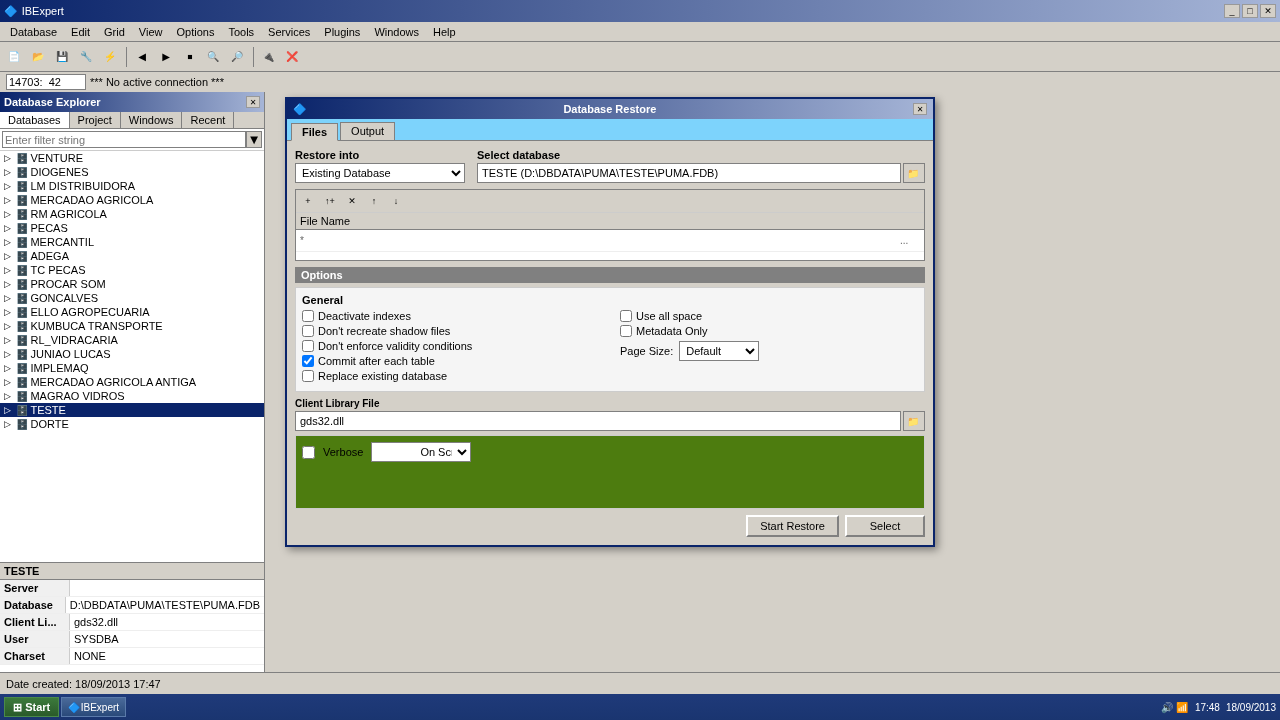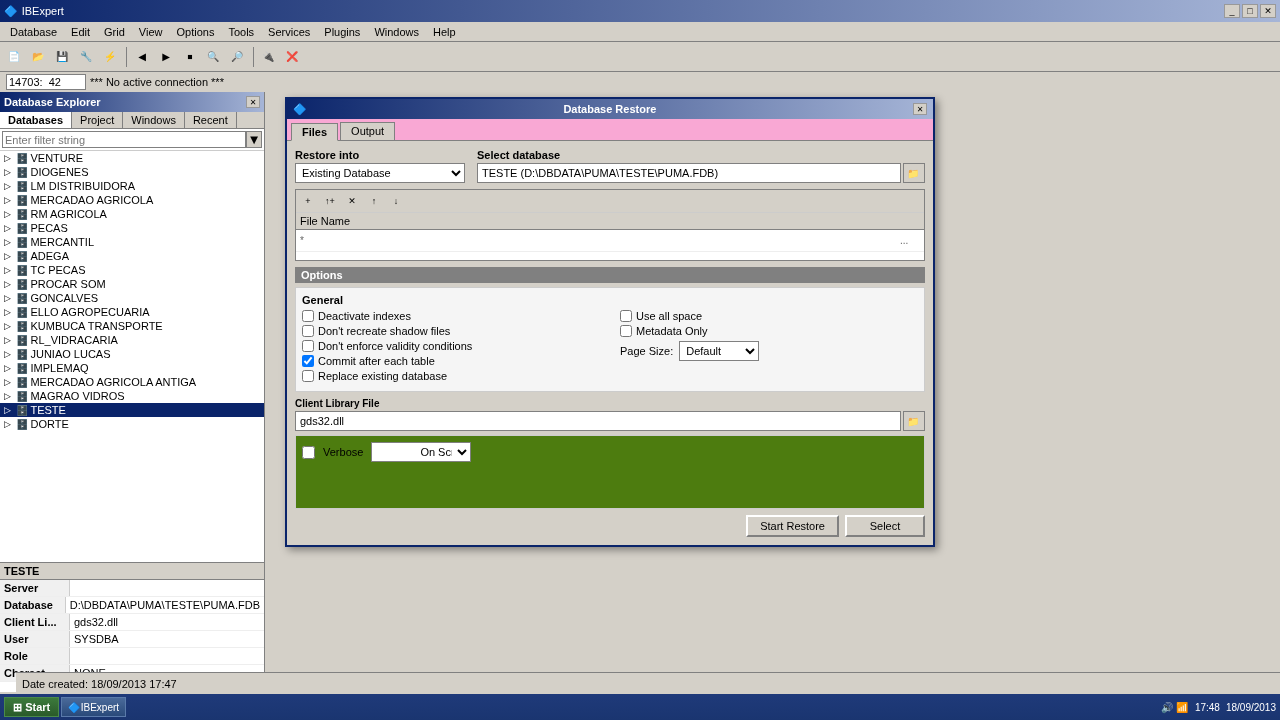--- a/index.html
+++ b/index.html
@@ -67,21 +67,21 @@
       display: flex; align-items: center; justify-content: center;
       font-size: 10px;
       cursor: pointer;
     }
     .toolbar-separator { width: 1px; height: 20px; background: #808080; margin: 0 2px; }
 
     
     .status-bar {
       position: absolute;
       bottom: 26px;
-      left: 16px; right: 0;
+      left: 0; right: 0;
       height: 22px;
       background: #d4d0c8;
       border-top: 1px solid #808080;
       display: flex;
       align-items: center;
       padding: 0 6px;
       font-size: 11px;
     }
 
     
@@ -155,21 +155,21 @@
       display: flex;
       background: #d4d0c8;
       border-bottom: 1px solid #808080;
     }
     .panel-tab {
       padding: 2px 8px;
       font-size: 11px;
       cursor: pointer;
       border-right: 1px solid #808080;
     }
-    .panel-tab.active { background: white; font-weight: bold; }
+    .panel-tab.active { background: white; font-weight: normal; }
 
     .filter-row {
       display: flex;
       padding: 2px;
       border-bottom: 1px solid #ccc;
     }
     .filter-input {
       flex: 1;
       border: 1px solid #808080;
       font-size: 11px;
@@ -247,21 +247,21 @@
       background: #d4d0c8;
       border: 1px solid #999;
       width: 14px; height: 12px;
       font-size: 8px;
       display: flex; align-items: center; justify-content: center;
       cursor: pointer;
     }
     .modal-tabs {
       display: flex;
       padding: 3px 4px 0;
-      background: #f9a8d4;
+      background: #7dd3fc;
       border-bottom: 1px solid #808080;
     }
     .modal-tab {
       padding: 2px 10px;
       border: 1px solid #808080;
       border-bottom: none;
       margin-right: 2px;
       background: #d4d0c8;
       cursor: pointer;
       font-size: 11px;
@@ -623,24 +623,20 @@
             <div class="prop-label">Database</div>
             <div class="prop-value">D:\DBDATA\PUMA\TESTE\PUMA.FDB</div>
           </div>
           <div class="prop-row">
             <div class="prop-label">Client Li...</div>
             <div class="prop-value">gds32.dll</div>
           </div>
           <div class="prop-row">
             <div class="prop-label">User</div>
             <div class="prop-value">SYSDBA</div>
-          </div>
-          <div class="prop-row">
-            <div class="prop-label">Role</div>
-            <div class="prop-value"></div>
           </div>
           <div class="prop-row">
             <div class="prop-label">Charset</div>
             <div class="prop-value">NONE</div>
           </div>
         </div>
     </div>
   </div>
 
   <div class="right-area">

